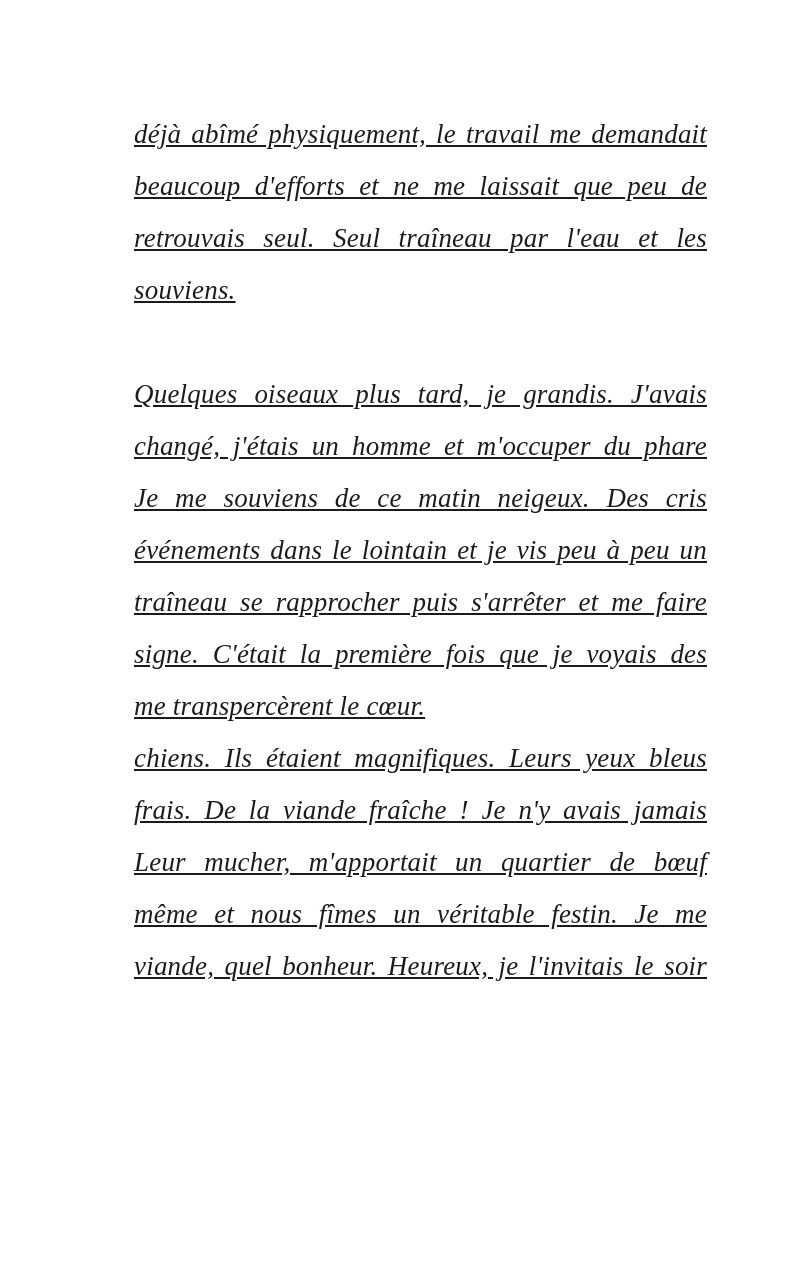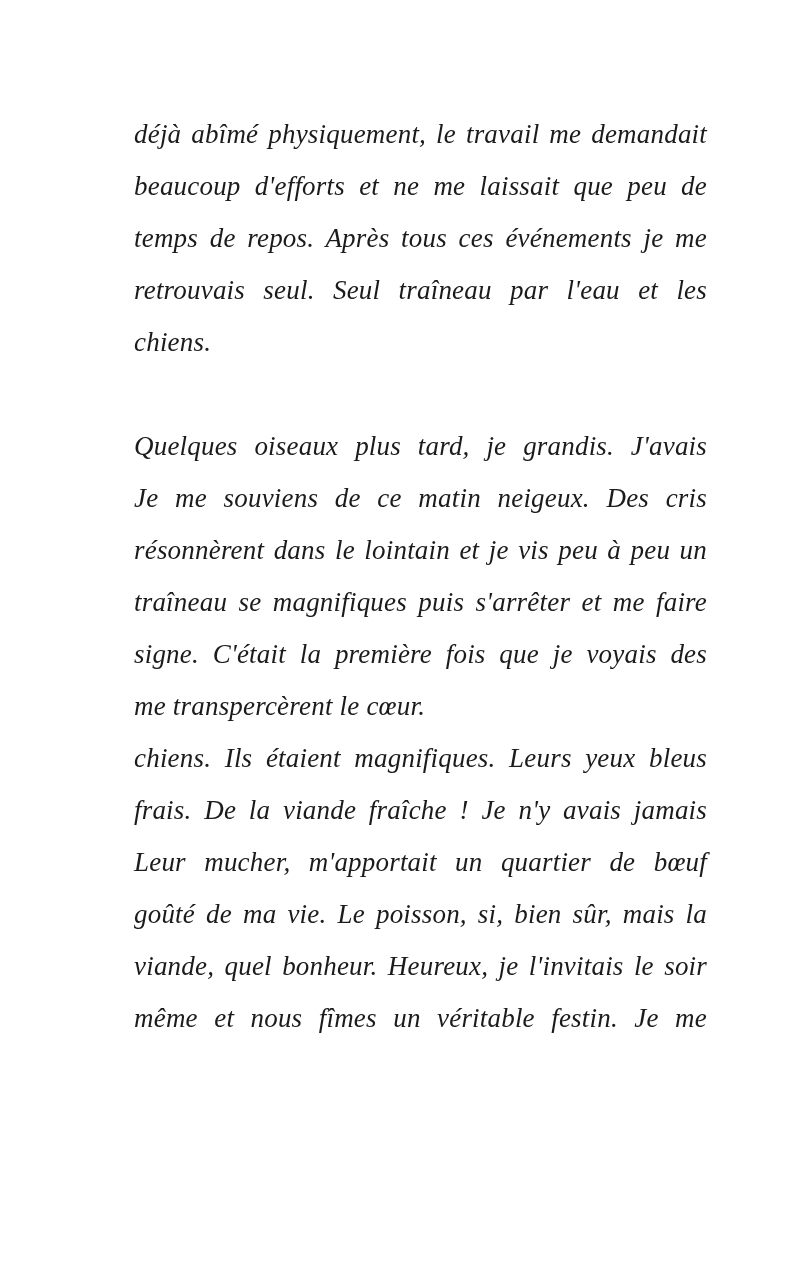--- a/index.html
+++ b/index.html
@@ -46,40 +46,39 @@
   }
   .text-line.no-just {
     text-align: left;
     text-align-last: left;
   }
 </style>
 </head>
 <body>
 
 <div class="page">
-  <div class="text-block" id="text-block" style="color: rgb(27, 27, 27);">
+  <div class="text-block" id="text-block" style="color: rgb(27, 27, 27); text-decoration: underline;">
       <div class="paragraph space-after">
         <div class="text-line">déjà abîmé physiquement, le travail me demandait</div>
         <div class="text-line">beaucoup d'efforts et ne me laissait que peu de</div>
-        <div class="text-line">temps de repos. Après tous ces événements je me</div>
         <div class="text-line">retrouvais seul. Seul traîneau par l'eau et les</div>
-        <div class="text-line no-just">chiens.</div>
+        <div class="text-line no-just">souviens.</div>
       </div>
       <div class="paragraph">
         <div class="text-line">Quelques oiseaux plus tard, je grandis. J'avais</div>
+        <div class="text-line">changé, j'étais un homme et m'occuper du phare</div>
       </div>
       <div class="paragraph">
         <div class="text-line">Je me souviens de ce matin neigeux. Des cris</div>
-        <div class="text-line">résonnèrent dans le lointain et je vis peu à peu un</div>
-        <div class="text-line">traîneau se magnifiques puis s'arrêter et me faire</div>
+        <div class="text-line">événements dans le lointain et je vis peu à peu un</div>
+        <div class="text-line">traîneau se rapprocher puis s'arrêter et me faire</div>
         <div class="text-line">signe. C'était la première fois que je voyais des</div>
         <div class="text-line no-just">me transpercèrent le cœur.</div>
         <div class="text-line">chiens. Ils étaient magnifiques. Leurs yeux bleus</div>
       </div>
       <div class="paragraph">
         <div class="text-line">frais. De la viande fraîche ! Je n'y avais jamais</div>
         <div class="text-line">Leur mucher, m'apportait un quartier de bœuf</div>
-        <div class="text-line">goûté de ma vie. Le poisson, si, bien sûr, mais la</div>
+        <div class="text-line">même et nous fîmes un véritable festin. Je me</div>
         <div class="text-line">viande, quel bonheur. Heureux, je l'invitais le soir</div>
-        <div class="text-line">même et nous fîmes un véritable festin. Je me</div>
       </div>
     </div>
 </div>
 
 </body></html>

